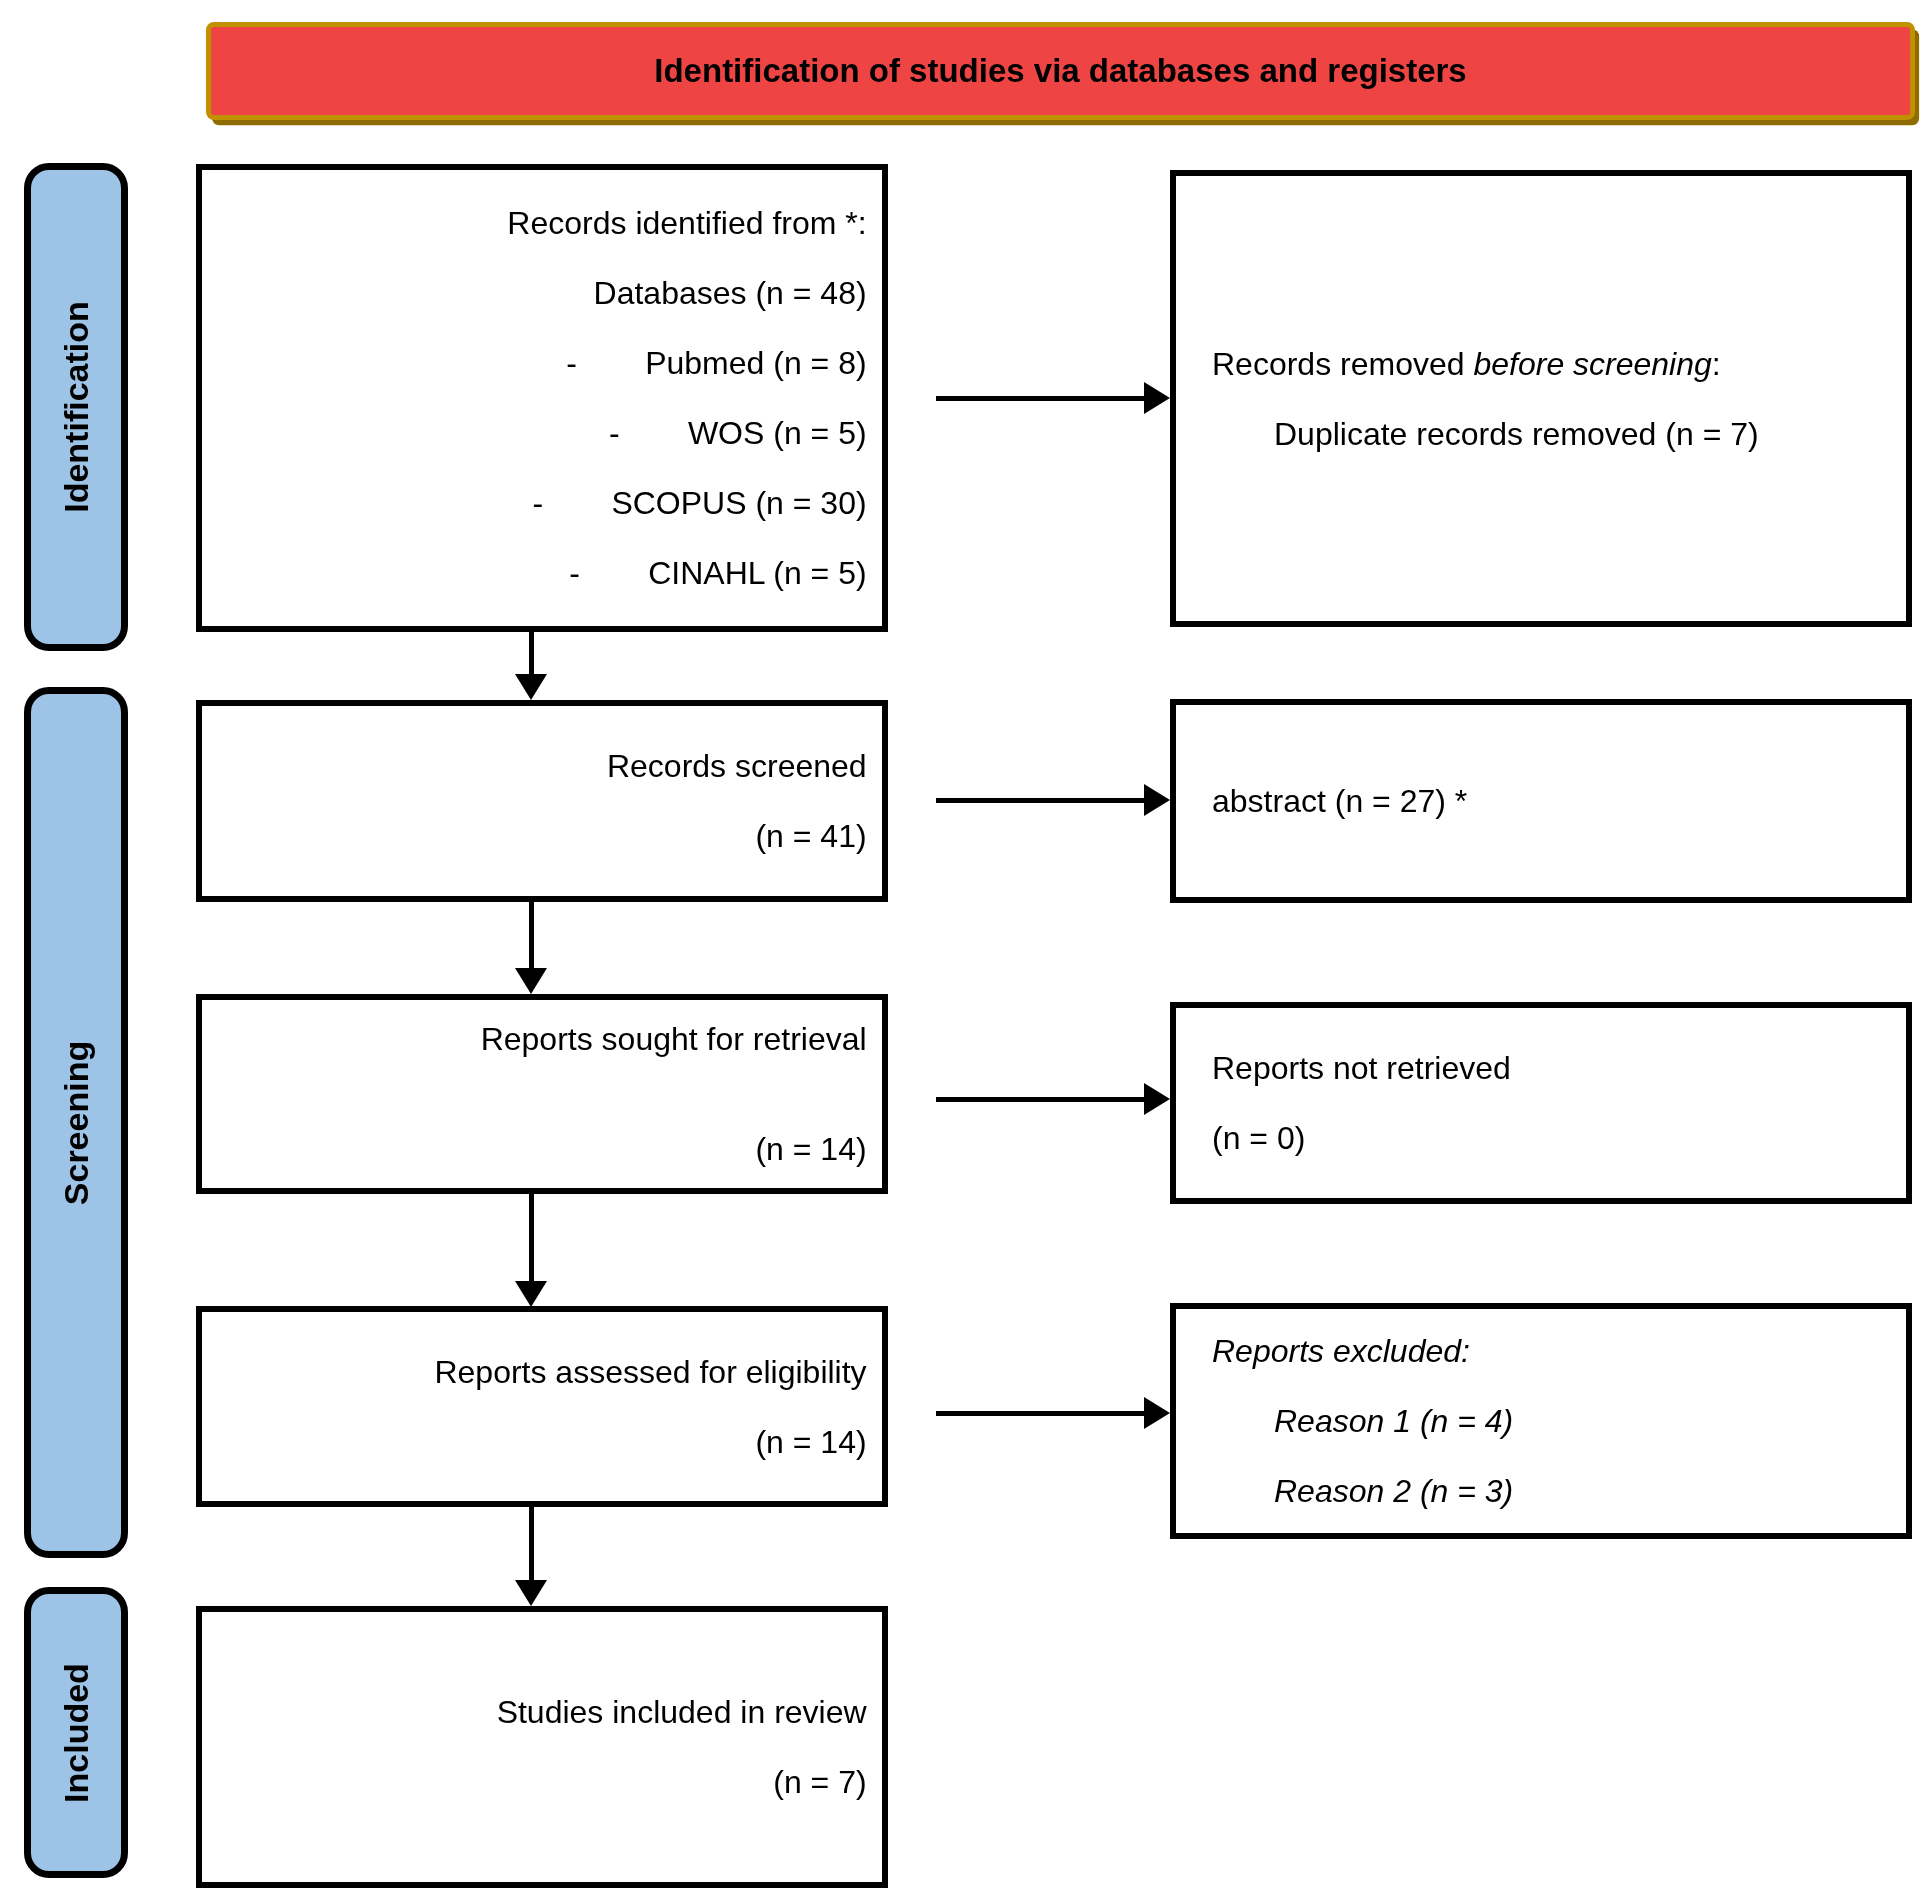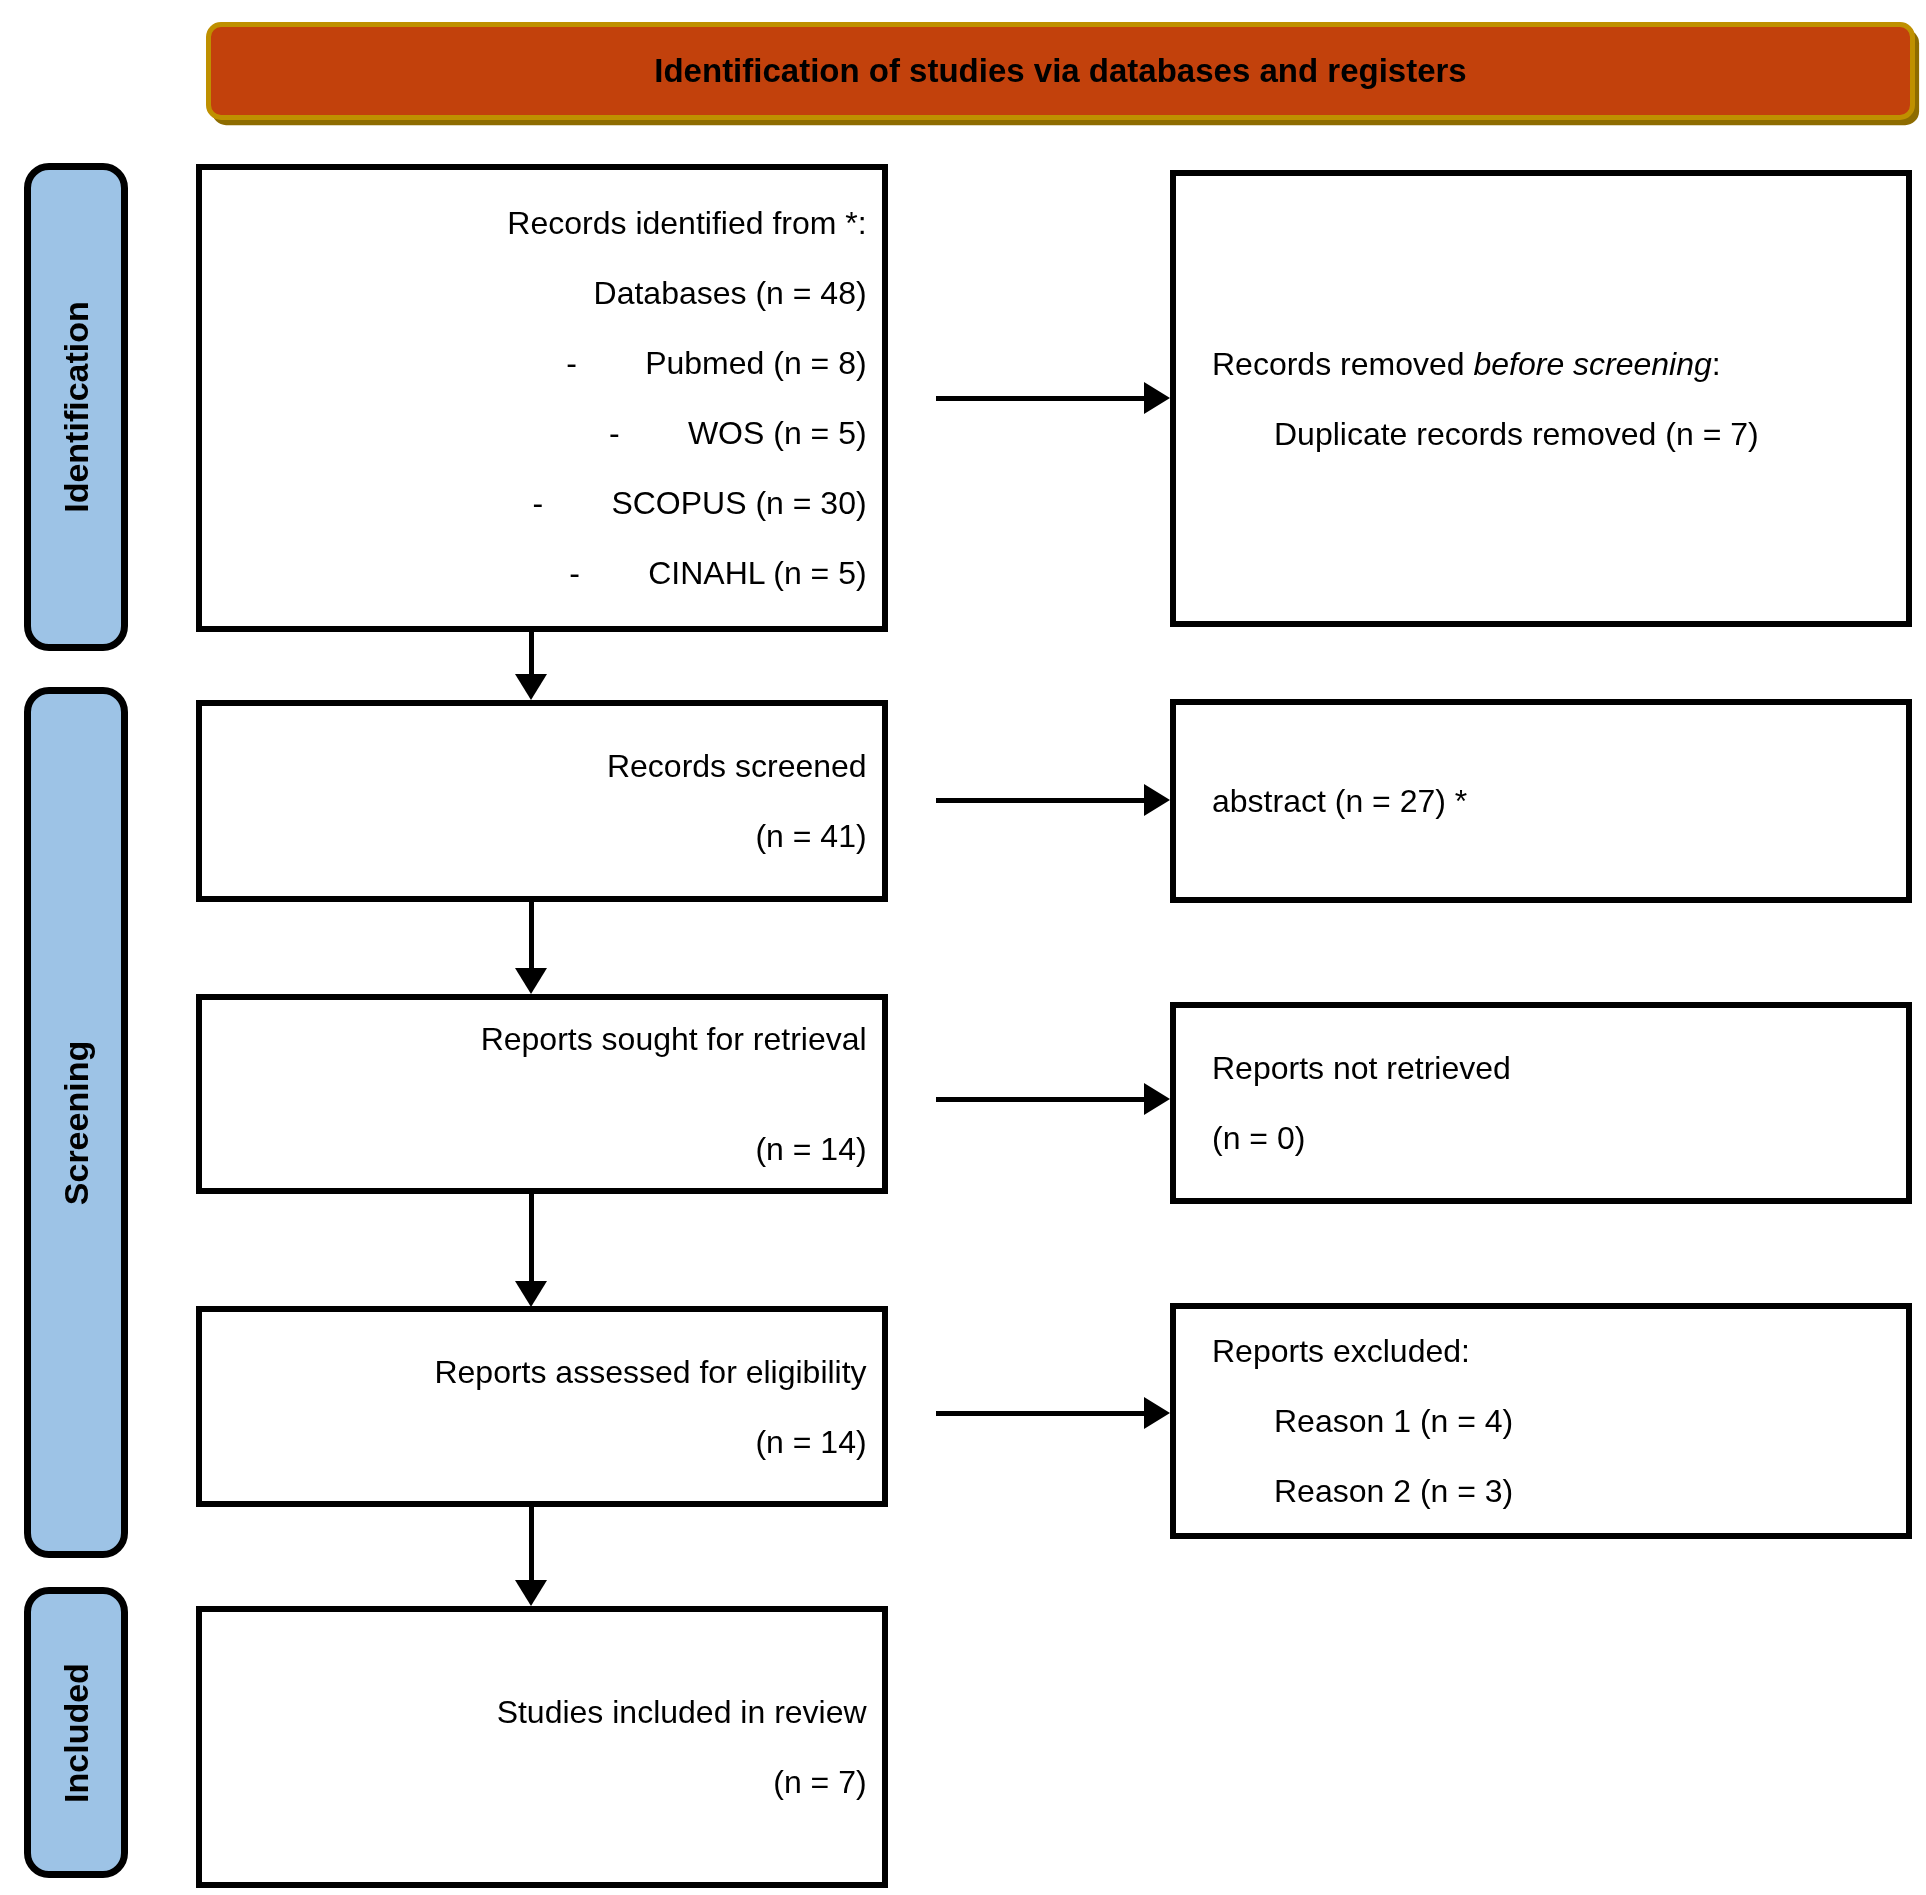--- a/index.html
+++ b/index.html
@@ -10,23 +10,23 @@
     background: #ffffff;
     font-family: "Liberation Sans", sans-serif;
     color: #000000;
   }
 
   
   .header {
     position: absolute;
     left: 206px; top: 21.6px;
     width: 1709px; height: 98px;
-    background: #c2410c;
+    background: #ef4444;
     border: 5.1px solid #BF9000;
-    border-radius: 15px;
+    border-radius: 8px;
     box-sizing: border-box;
     display: flex; align-items: center; justify-content: center;
     font-size: 33px; font-weight: bold;
     box-shadow: 5.1px 6.2px 0 -1px #8E6C00;
   }
 
   
   .side {
     position: absolute;
     left: 23.6px; width: 104px;
@@ -59,21 +59,21 @@
   .col-left  { left: 196px;  width: 692px; align-items: flex-end; }
   .col-right { left: 1170px; width: 742px; }
   #box-records-identified { top: 164px;  height: 468px; }
   #box-records-screened   { top: 700px; height: 202px; }
   #box-reports-sought     { top: 994px; height: 200px; gap: 40px; }
   #box-reports-assessed   { top: 1306px; height: 201px; }
   #box-studies-included   { top: 1606px; height: 282px; padding-left: 28px; }
   #box-records-removed    { top: 170px;  height: 457px; }
   #box-records-excluded   { top: 699px; height: 204px; }
   #box-reports-not-retrieved { top: 1002px; height: 202px; }
-  #box-reports-excluded   { top: 1303px; height: 236px; }
+  #box-reports-excluded   { top: 1303px; height: 236px; font-style: italic; }
 
   .ind1 { padding-left: 67px; }
   .ind2 { padding-left: 62px; }
   .item { display: flex; padding-left: 67px; }
   .bullet { display: inline-block; width: 79px; flex: 0 0 79px; }
   .it { font-style: italic; }
 
   
   .hline, .vline { position: absolute; background: #000000; }
   .hline { height: 5.1px; }

